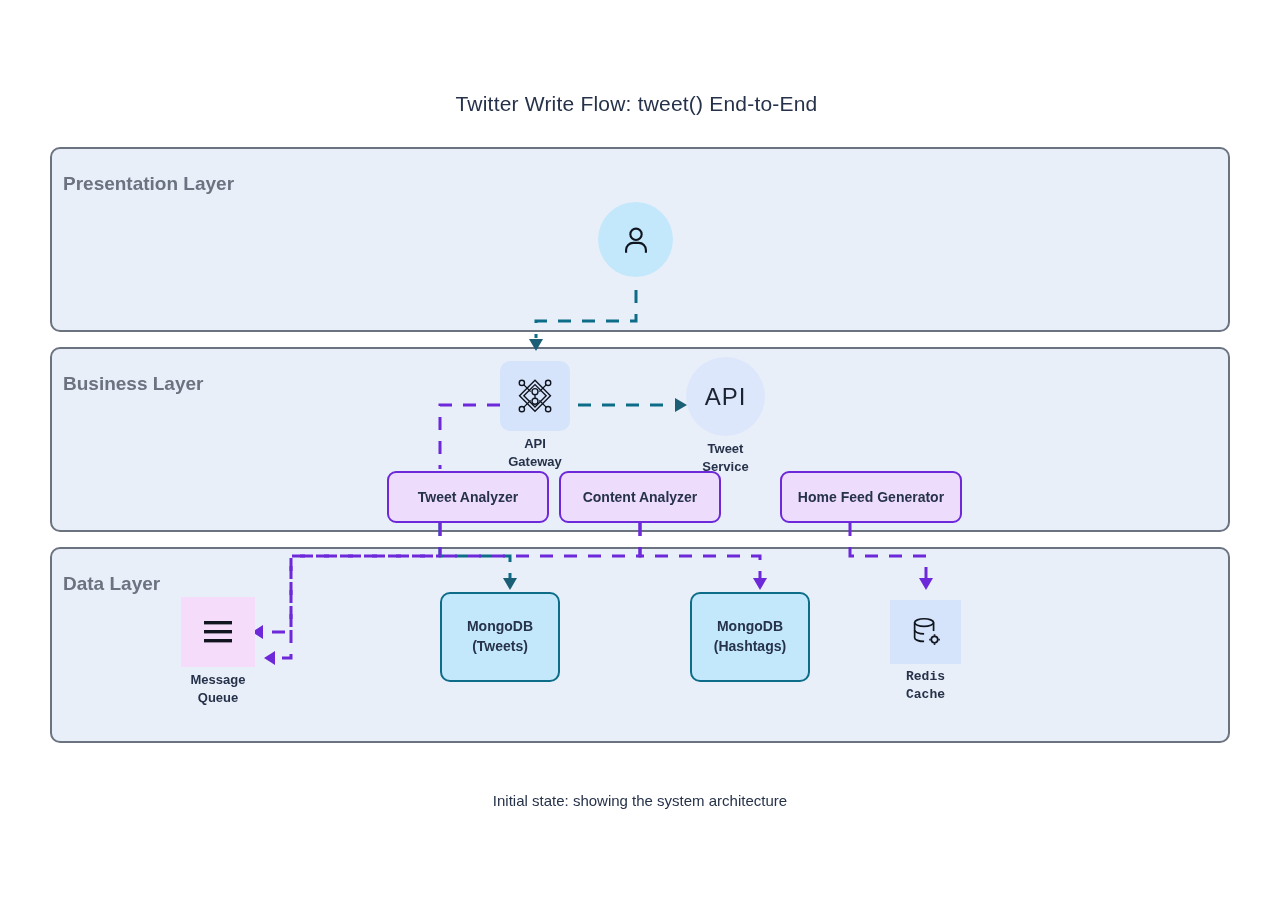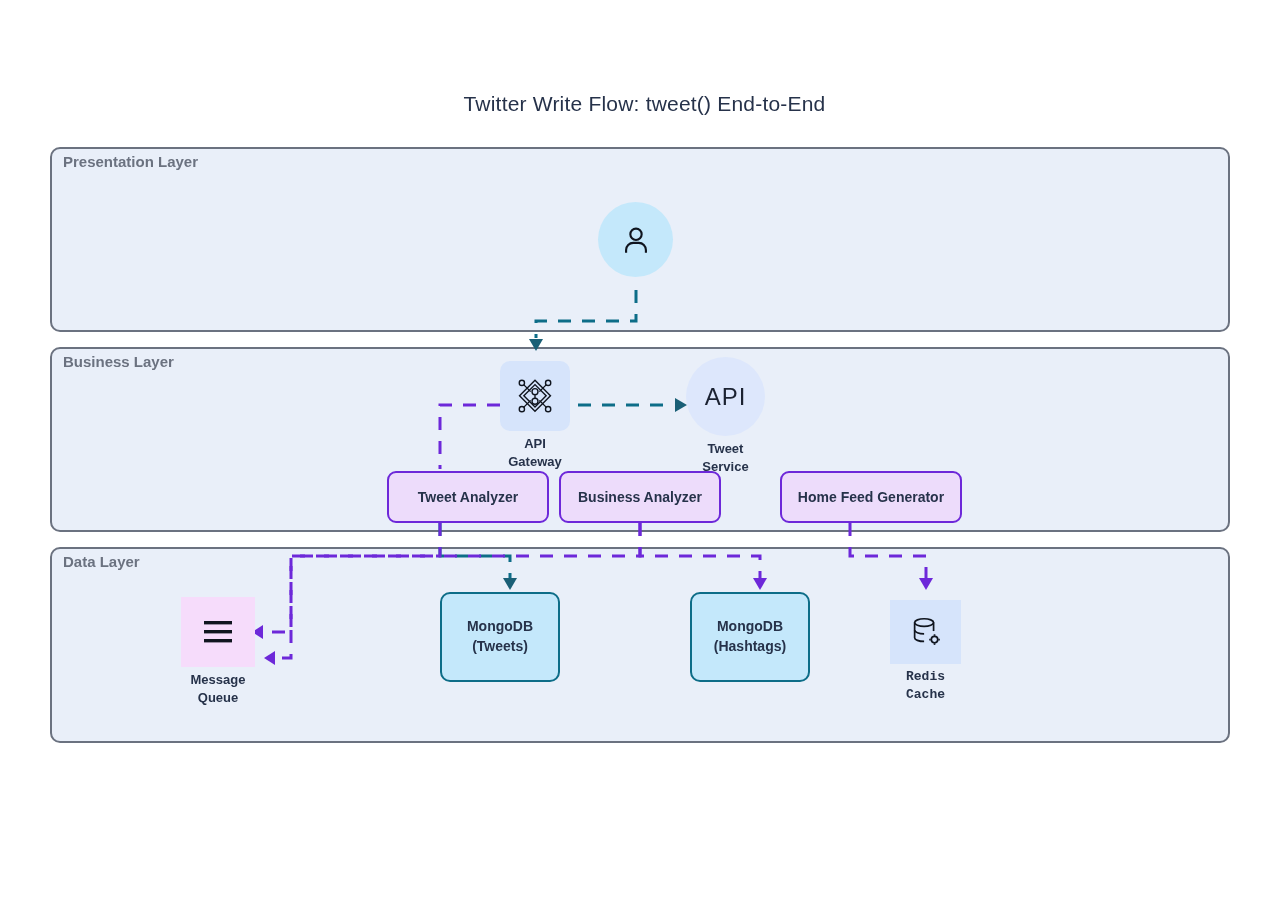--- a/index.html
+++ b/index.html
@@ -5,40 +5,40 @@
   * { box-sizing: border-box; margin: 0; padding: 0; }
   html, body {
     width: 1280px; height: 900px;
     background: #ffffff;
     font-family: "Liberation Sans", sans-serif;
     overflow: hidden;
   }
   #stage { position: relative; width: 1280px; height: 900px; }
 
   .diagram-title {
-    position: absolute; left: 8px; top: 92px; width: 1273px;
+    position: absolute; left: 0; top: 92px; width: 1273px;
     text-align: center; font-size: 21px; color: #26324a;
     letter-spacing: .2px;
   }
   .diagram-caption {
     position: absolute; left: 0; top: 792px; width: 1280px;
     text-align: center; font-size: 15px; color: #26324a;
   }
 
   .layer {
     position: absolute; left: 50px; width: 1180px;
     background: #e9eff9; border: 2px solid #6b7280;
     border-radius: 10px;
   }
   #layer-presentation { top: 147px; height: 185px; }
   #layer-business     { top: 347px; height: 185px; }
   #layer-data         { top: 547px; height: 196px; }
   .layer-label {
-    position: absolute; left: 11px; top: 4px;
-    font-size: 15px; font-weight: bold; color: #6b7280;
+    position: absolute; left: 11px; top: 24px;
+    font-size: 19px; font-weight: bold; color: #6b7280;
   }
 
   .node { position: absolute; }
   .node-caption {
     position: absolute; left: 50%; transform: translateX(-50%);
     top: 100%; margin-top: 4px; width: 150px; text-align: center;
     font-size: 13px; font-weight: bold; color: #26324a;
     line-height: 1.35; white-space: pre-line;
   }
 
@@ -200,21 +200,21 @@
 Gateway</div>
   </div>
 
   <div class="node" id="node-tweet-service">
     <div class="circle">API</div>
     <div class="node-caption">Tweet
 Service</div>
   </div>
 
   <div class="svc-box" id="node-tweet-analyzer">Tweet Analyzer</div>
-  <div class="svc-box" id="node-content-analyzer">Business Analyzer</div>
+  <div class="svc-box" id="node-content-analyzer">Content Analyzer</div>
   <div class="svc-box" id="node-home-feed-generator">Home Feed Generator</div>
 
   <div class="node" id="node-message-queue">
     <div class="sq">
       <svg width="36" height="30" viewBox="0 0 36 30">
         <rect x="4" y="4" width="28" height="3.4" fill="#10151f"></rect>
         <rect x="4" y="13" width="28" height="3.4" fill="#10151f"></rect>
         <rect x="4" y="22" width="28" height="3.4" fill="#10151f"></rect>
       </svg>
     </div>
@@ -238,13 +238,14 @@
         <line x1="29" y1="21.4" x2="29" y2="23"></line>
         <line x1="29" y1="31" x2="29" y2="32.6"></line>
         <line x1="23.4" y1="27" x2="25" y2="27"></line>
         <line x1="33" y1="27" x2="34.6" y2="27"></line>
       </svg>
     </div>
     <div class="node-caption">Redis
 Cache</div>
   </div>
 
+  <div class="diagram-caption">Initial state: showing the system architecture</div>
 </div>
 
 </body></html>

